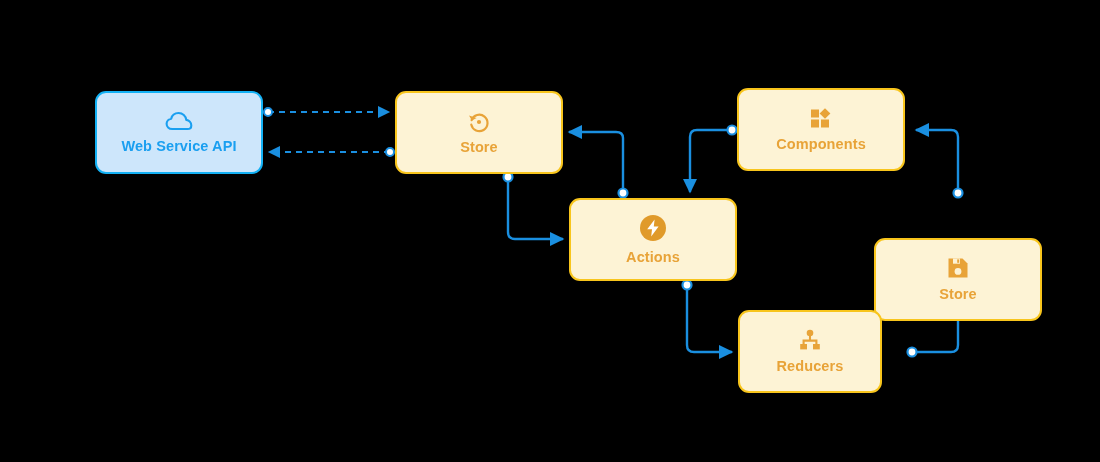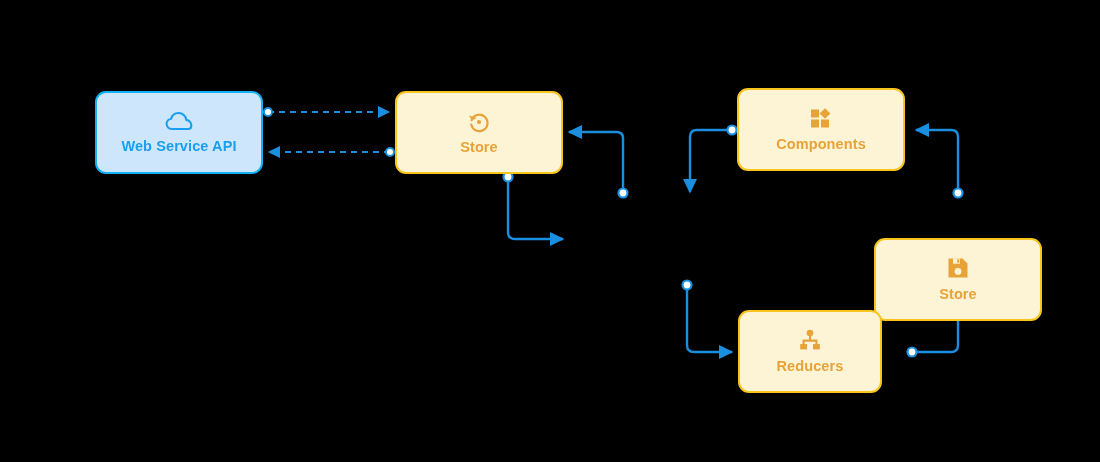--- a/index.html
+++ b/index.html
@@ -139,20 +139,29 @@
       <svg width="24" height="22" viewBox="0 0 24 22" xmlns="http://www.w3.org/2000/svg">
         <rect x="2" y="2.5" width="8" height="8" fill="#e8a338"></rect>
         <rect x="2" y="12.5" width="8" height="8" fill="#e8a338"></rect>
         <rect x="12" y="12.5" width="8" height="8" fill="#e8a338"></rect>
         <rect x="12.2" y="2.7" width="7.6" height="7.6" fill="#e8a338" transform="rotate(45 16 6.5)"></rect>
       </svg>
     </span>
     <div class="node-label label-amber">Components</div>
   </div>
 
+  <div class="node node-amber" style="left:569px; top:198px; width:168px; height:83px;">
+    <span class="node-icon">
+      <svg width="28" height="28" viewBox="0 0 28 28" xmlns="http://www.w3.org/2000/svg">
+        <circle cx="14" cy="14" r="13" fill="#e09a2a"></circle>
+        <path d="M15.6,5.5 L8.2,15.3 L13.0,15.3 L12.2,22.5 L19.6,12.6 L14.8,12.6 Z" fill="#ffffff"></path>
+      </svg>
+    </span>
+    <div class="node-label label-amber">Actions</div>
+  </div>
 
   <div class="node node-amber" style="left:874px; top:198px; width:168px; height:83px;margin-top:40px;">
     <span class="node-icon">
       <svg width="22" height="22" viewBox="0 0 22 22" xmlns="http://www.w3.org/2000/svg">
         <path d="M1.5,1.5 L15.5,1.5 L20.5,6.5 L20.5,20.5 L1.5,20.5 Z" fill="#e8a338"></path>
         <rect x="6" y="1.5" width="7" height="5.2" fill="#fdf3d5"></rect>
         <rect x="10.2" y="2.4" width="2" height="3.4" fill="#e8a338"></rect>
         <circle cx="11" cy="14.4" r="3.4" fill="#fdf3d5"></circle>
       </svg>
     </span>

